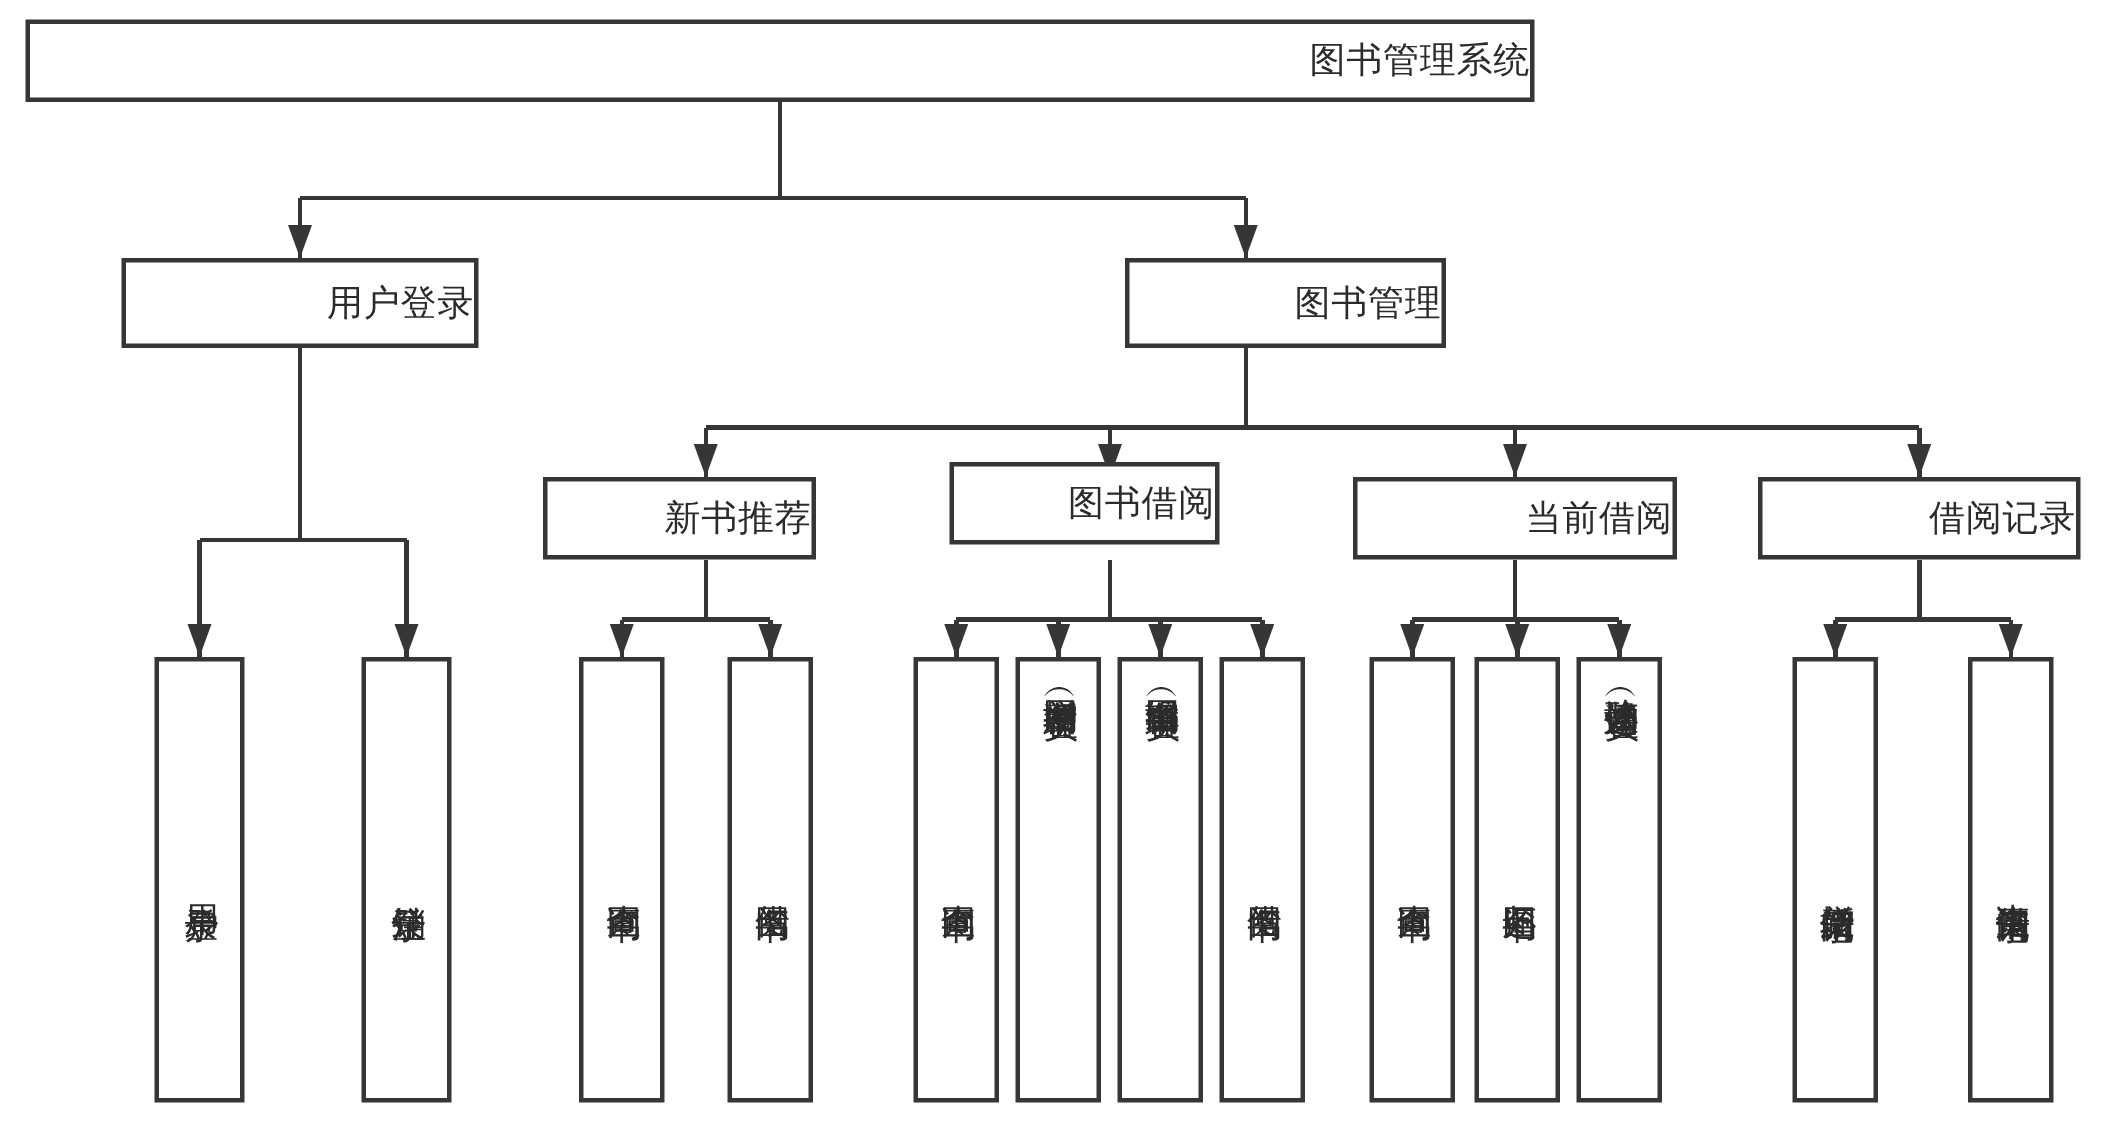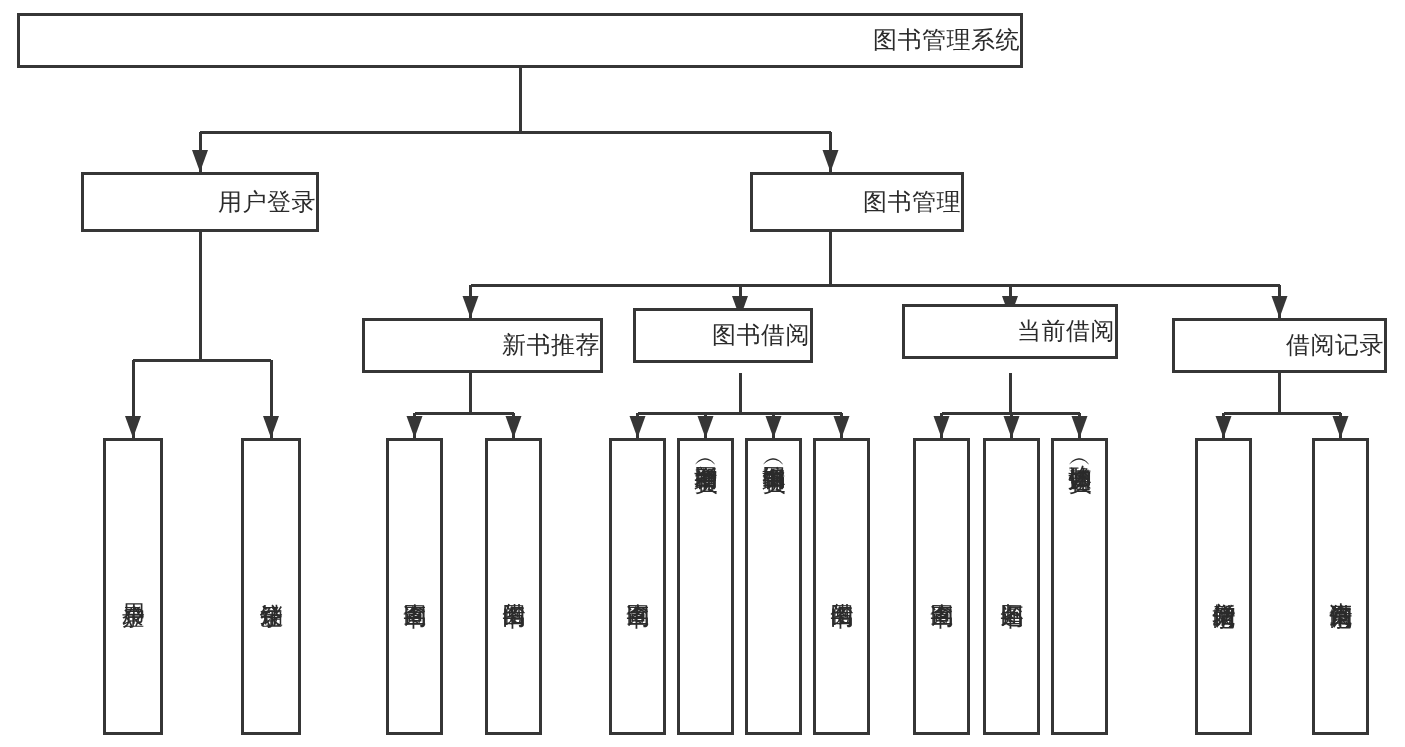--- a/index.html
+++ b/index.html
@@ -131,27 +131,27 @@
   <div id="nodes-layer">
       <div class="node root" style="left: 17px; top: 13px; width: 1006px; height: 55px; border-color: rgb(54, 54, 54);">
         <span class="node-label" style="color: rgb(43, 43, 43);">图书管理系统</span>
       </div>
       <div class="node" style="left: 81px; top: 172px; width: 238px; height: 60px; border-color: rgb(54, 54, 54);">
         <span class="node-label" style="color: rgb(43, 43, 43);">用户登录</span>
       </div>
       <div class="node" style="left: 712px; top: 172px; width: 214px; height: 60px; border-color: rgb(54, 54, 54); margin-left: 38px;">
         <span class="node-label" style="color: rgb(43, 43, 43);">图书管理</span>
       </div>
-      <div class="node" style="left: 362px; top: 318px; width: 241px; height: 55px; border-color: rgb(54, 54, 54);">
+      <div class="node" style="left: 362px; top: 318px; width: 182px; height: 55px; border-color: rgb(54, 54, 54);">
         <span class="node-label" style="color: rgb(43, 43, 43);">新书推荐</span>
       </div>
       <div class="node" style="left: 633px; top: 308px; width: 180px; height: 55px; border-color: rgb(54, 54, 54);">
         <span class="node-label" style="color: rgb(43, 43, 43);">图书借阅</span>
       </div>
-      <div class="node" style="left: 902px; top: 304px; width: 216px; height: 55px; border-color: rgb(54, 54, 54);">
+      <div class="node" style="left: 902px; top: 318px; width: 216px; height: 55px; border-color: rgb(54, 54, 54);">
         <span class="node-label" style="color: rgb(43, 43, 43);">当前借阅</span>
       </div>
       <div class="node" style="left: 1172px; top: 318px; width: 215px; height: 55px; border-color: rgb(54, 54, 54);">
         <span class="node-label" style="color: rgb(43, 43, 43); margin-left: 39px;">借阅记录</span>
       </div>
       <div class="node leaf centered" style="left: 103px; top: 438px; width: 60px; height: 297px; border-color: rgb(54, 54, 54);">
         <span class="node-label" style="color: rgb(43, 43, 43);">用户登录</span>
       </div>
       <div class="node leaf centered" style="left: 241px; top: 438px; width: 60px; height: 297px; border-color: rgb(54, 54, 54);">
         <span class="node-label" style="color: rgb(43, 43, 43);">注销登录</span>

